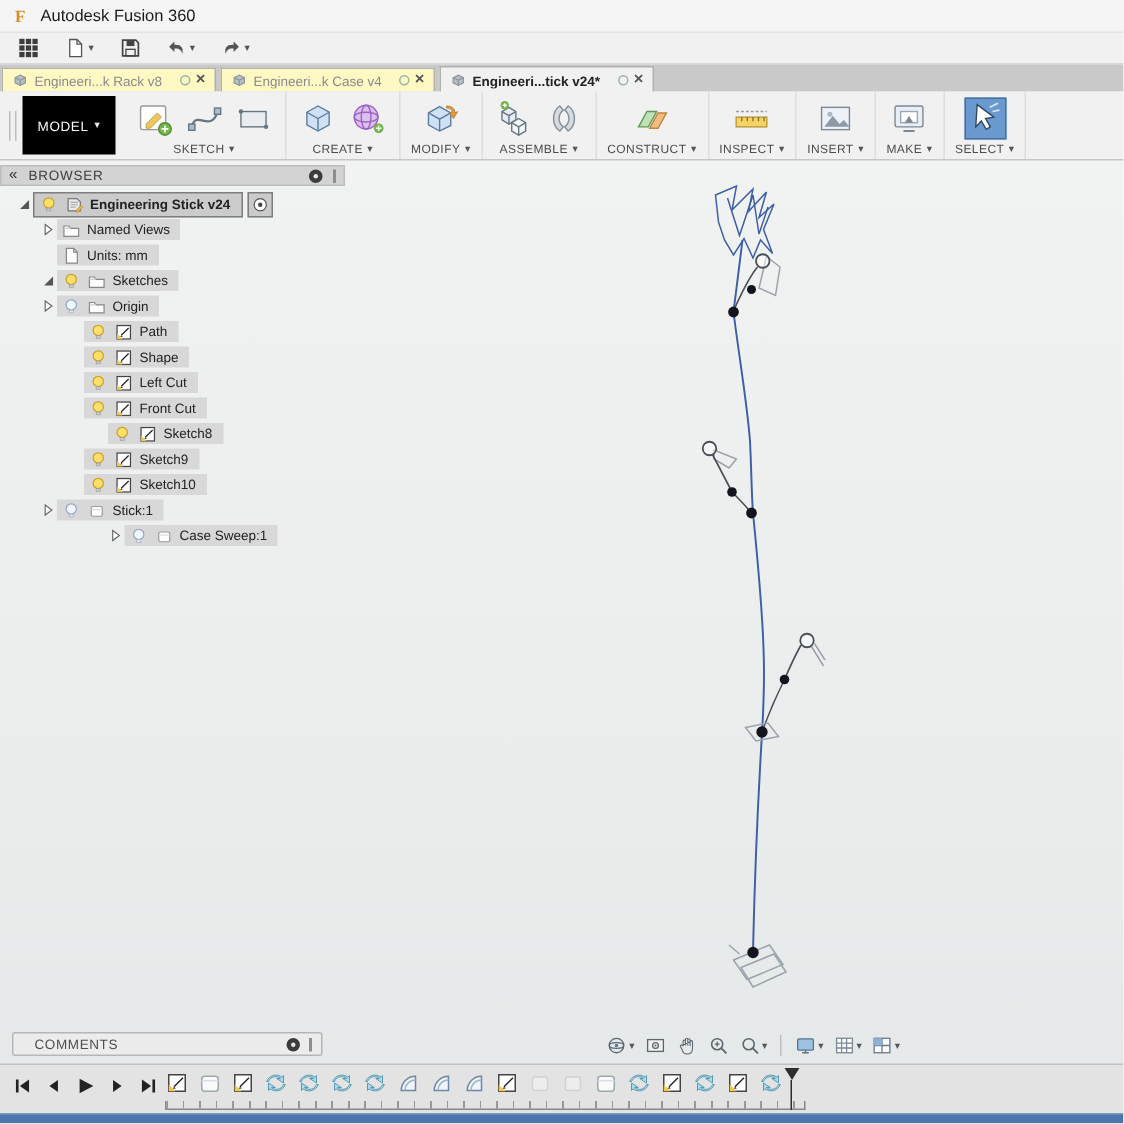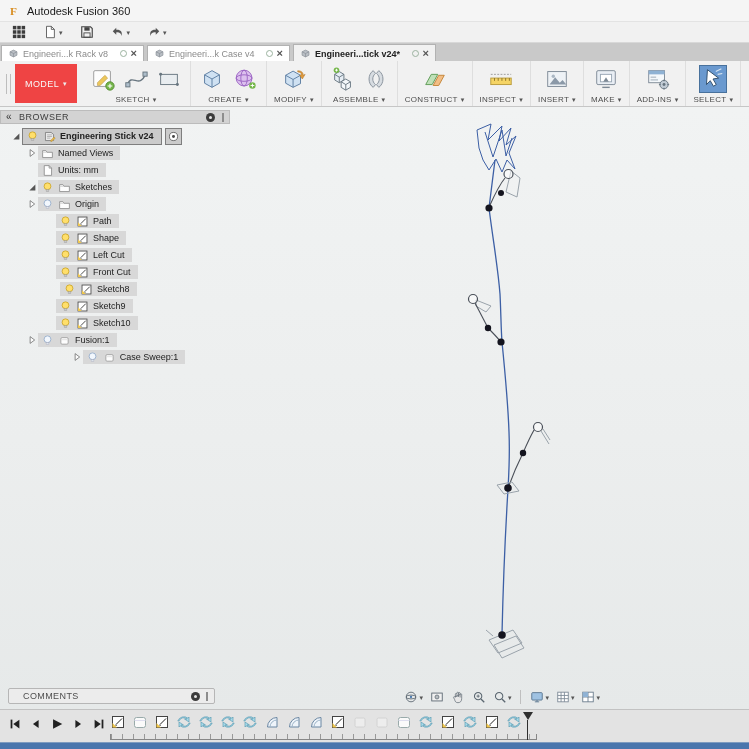--- a/index.html
+++ b/index.html
@@ -11,30 +11,30 @@
   .titlebar { height:22px; background:#f5f5f5; display:flex; align-items:center; padding-left:7px; gap:7px; border-bottom:1px solid #e3e3e3; }
   .titlebar .title-text { font-size:11px; color:#1a1a1a; }
 
   
   .qat { height:21px; background:#f1f1f1; display:flex; align-items:center; gap:3px; padding-left:5px; border-bottom:1px solid #d8d8d8; }
   .qat-btn { display:flex; align-items:center; gap:2px; padding:1px 7px; cursor:default; }
   .caret { font-size:7px; color:#555; line-height:1; }
 
   
   .tabstrip { height:18px; background:#c9c9c9; display:flex; align-items:flex-end; padding:1px 1px 0 1px; gap:3px; }
-  .tab { height:16px; width:143px; display:flex; align-items:center; gap:4px; padding:0 6px; background:#ffffff; border:1px solid #b2b2b2; border-bottom:none; font-size:9px; color:#8b8b8b; }
+  .tab { height:16px; width:143px; display:flex; align-items:center; gap:4px; padding:0 6px; background:#fef9c3; border:1px solid #b2b2b2; border-bottom:none; font-size:9px; color:#8b8b8b; }
   .tab .tab-label { flex:1; white-space:nowrap; overflow:hidden; }
   .tab.active { background:#f1f1f1; color:#222; font-weight:bold; height:18px; margin-bottom:-1px; }
   .tab-status { width:7px; height:7px; border:1px solid #9cb3a0; border-radius:50%; flex:0 0 auto; }
   .tab-close { color:#555; font-size:11px; line-height:1; font-weight:bold; }
 
   
   .ribbon { height:46px; background:#f1f1f1; display:flex; align-items:stretch; border-bottom:1px solid #c6c6c6; padding-left:3px; position:relative; z-index:5; }
   .ribbon-grip { width:5px; align-self:center; height:20px; border-left:1px solid #bdbdbd; border-right:1px solid #bdbdbd; margin:0 3px; }
-  .model-btn { width:62px; margin:3px 5px 3px 1px; background:#ef4444; color:#f8f8f8; font-size:9px; display:flex; align-items:center; justify-content:center; gap:4px; letter-spacing:.4px; }
+  .model-btn { width:62px; margin:3px 5px 3px 1px; background:#000000; color:#f8f8f8; font-size:9px; display:flex; align-items:center; justify-content:center; gap:4px; letter-spacing:.4px; }
   .model-btn .caret { color:#eee; }
   .rgroup { display:flex; flex-direction:column; align-items:center; padding:1px 7px 2px 7px; border-right:1px solid #dedede;text-align:right; }
   .rgroup-tools { display:flex; gap:5px; flex:1; align-items:center; }
   .tool { width:28px; height:28px; display:flex; align-items:center; justify-content:center; }
   .tool.hl { background:var(--select-highlight); border:1px solid #48719c; }
   .rgroup-label { font-size:8px; color:#4c4c4c; display:flex; gap:3px; align-items:center; letter-spacing:.3px; }
 
   
   .workspace { position:absolute; top:107px; bottom:40px; left:0; right:0; background:linear-gradient(#f1f3f3 0%, #eceeee 55%, #e6e9e9 100%); overflow:hidden; }
   svg.sketch-canvas { position:absolute; top:-107px; left:0; width:749px; height:749px; }
@@ -363,40 +363,20 @@
                 <rect x="4" y="5" width="20" height="15" rx="1.5" fill="#e9eef4" stroke="#7c8895"></rect>
                 <rect x="8" y="9" width="12" height="8" fill="#fff" stroke="#9aa7b4"></rect>
                 <path d="M11 17l3-5 3 5z" fill="#7c8895"></path>
                 <path d="M10 23h8" stroke="#7c8895" stroke-width="1.5"></path>
               </svg>
             </span>
           </div>
         </div>
         <div class="rgroup-label">
           <span>MAKE</span>
-          <span class="caret">▾</span>
-        </div>
-      </div>
-      <div class="rgroup">
-        <div class="rgroup-tools">
-          <div class="tool">
-            <span class="icon i26">
-              <svg viewBox="0 0 28 28">
-                <rect x="4" y="5" width="17" height="13" fill="#f4f8fb" stroke="#7c8895"></rect>
-                <rect x="4" y="5" width="17" height="4" fill="#8fb2d4"></rect>
-                <path d="M6 12h6M6 15h8" stroke="#9aa7b4"></path>
-                <circle cx="20.5" cy="20" r="4.5" fill="#c2ccd6" stroke="#67757f"></circle>
-                <circle cx="20.5" cy="20" r="1.6" fill="#67757f"></circle>
-                <path d="M20.5 14.5v2M20.5 23.5v2M15 20h2M24 20h2" stroke="#67757f"></path>
-              </svg>
-            </span>
-          </div>
-        </div>
-        <div class="rgroup-label">
-          <span>ADD-INS</span>
           <span class="caret">▾</span>
         </div>
       </div>
       <div class="rgroup">
         <div class="rgroup-tools">
           <div class="tool hl">
             <span class="icon i26">
               <svg viewBox="0 0 28 28">
                 <path d="M8 4l12 9-6 1 3.5 6-3 1.8-3.5-6L7 20z" fill="#fff" stroke="#2c4a66"></path>
                 <path d="M17 6l6-3M19 9l5-1" stroke="#d8e6f2" stroke-width="1.2"></path>
@@ -634,21 +614,21 @@
                 <svg viewBox="0 0 16 16">
                   <rect x="2.5" y="2.5" width="11" height="11" fill="#fff" stroke="#444"></rect>
                   <path d="M2.5 13.5V9l4.5 4.5z" fill="#f2c84b"></path>
                   <path d="M12 4.5L6 10.5" stroke="#222"></path>
                   <path d="M6 10.5l-.8 1.3 2-.2z" fill="#222"></path>
                 </svg>
               </span>
               <span>Front Cut</span>
             </span>
           </div>
-          <div class="trow" style="padding-left: 48px;">
+          <div class="trow" style="padding-left: 60px;">
             <span class="expander"></span>
             <span class="chip">
               <span class="icon i13">
                 <svg viewBox="0 0 16 16">
                   <circle cx="8" cy="6.5" r="4.2" fill="#ffdf6b" stroke="#c9a227"></circle>
                   <rect x="6.3" y="10.8" width="3.4" height="2.2" fill="#c9c9c9" stroke="#999" stroke-width=".5"></rect>
                 </svg>
               </span>
               <span class="icon i13">
                 <svg viewBox="0 0 16 16">
@@ -713,21 +693,21 @@
                   <circle cx="8" cy="6.5" r="4.2" fill="#f2f7fd" stroke="#8fa8c8"></circle>
                   <rect x="6.3" y="10.8" width="3.4" height="2.2" fill="#dde4ec" stroke="#aab" stroke-width=".5"></rect>
                 </svg>
               </span>
               <span class="icon i13">
                 <svg viewBox="0 0 16 16">
                   <rect x="3.5" y="4.5" width="9" height="8" rx="1.5" fill="#fdfdfd" stroke="#999"></rect>
                   <path d="M3.5 7h9" stroke="#ddd"></path>
                 </svg>
               </span>
-              <span>Fusion:1</span>
+              <span>Stick:1</span>
             </span>
           </div>
           <div class="trow" style="padding-left: 26px; justify-content: center;">
             <span class="expander">
               <svg viewBox="0 0 16 16">
                 <path d="M5.5 3.5l6 4.5-6 4.5z" fill="#fdfdfd" stroke="#666"></path>
               </svg>
             </span>
             <span class="chip">
               <span class="icon i13">

